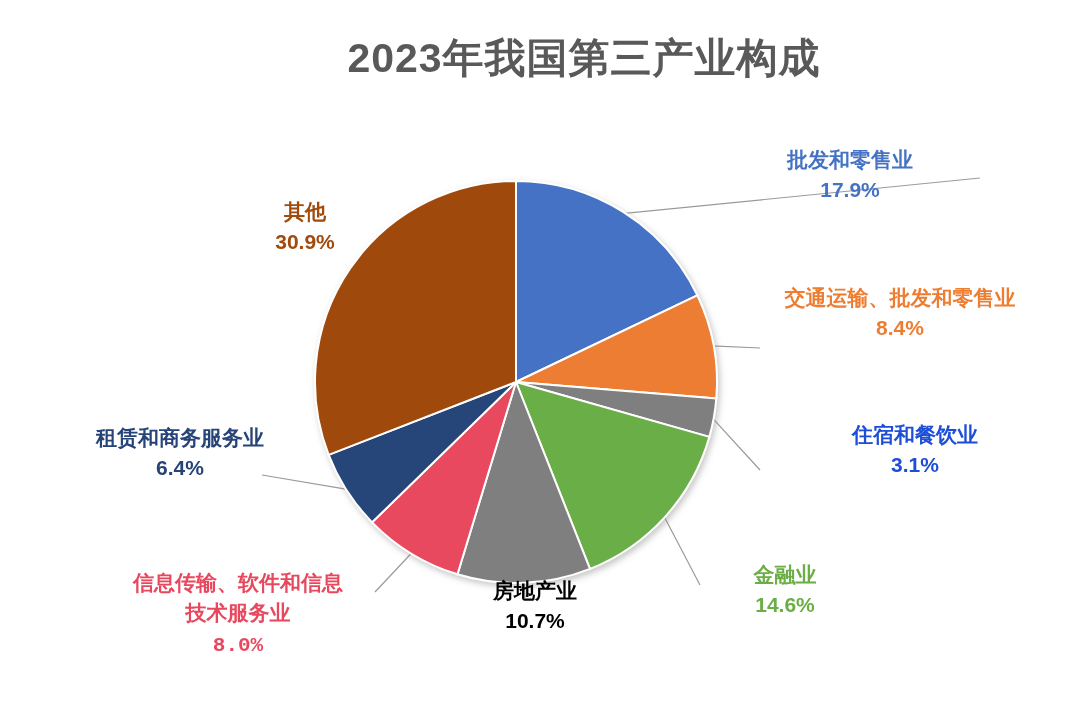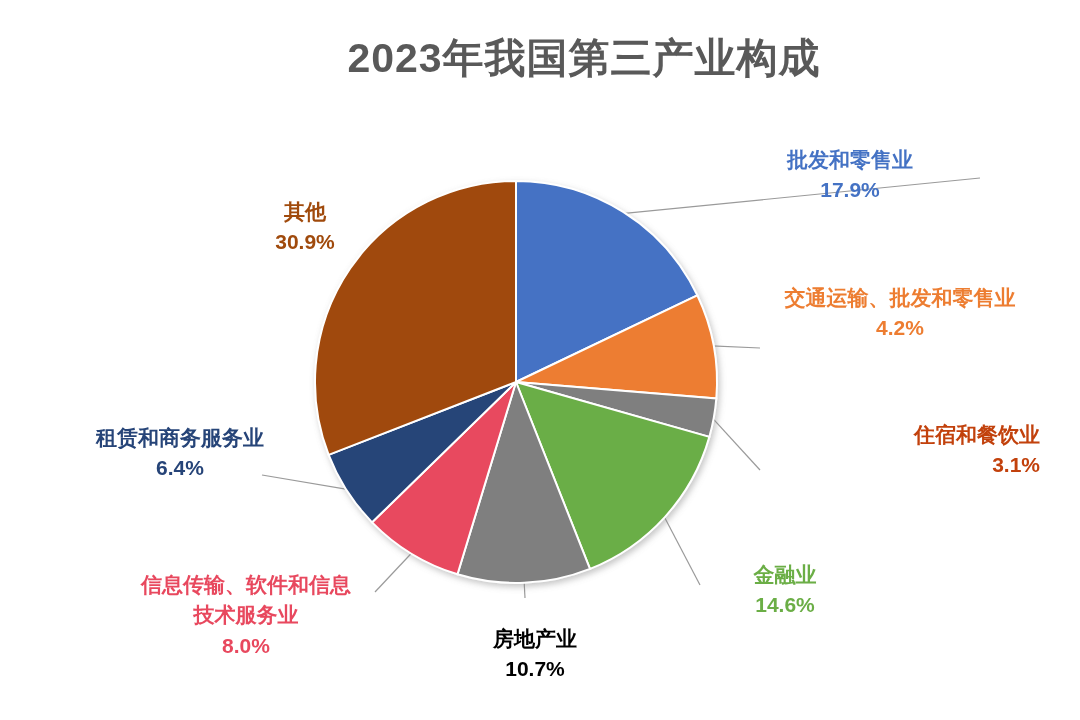--- a/index.html
+++ b/index.html
@@ -86,39 +86,39 @@
       </g>
   </svg>
 
   <div class="slice-label align-center" style="left: 700px; top: 145px; width: 300px; color: rgb(68, 114, 196);">
     <span class="lbl-name">批发和零售业</span>
     <span class="lbl-value">17.9%</span>
   </div>
 
   <div class="slice-label align-center" style="left: 740px; top: 283px; width: 320px; color: rgb(237, 125, 49);">
     <span class="lbl-name">交通运输、批发和零售业</span>
-    <span class="lbl-value">4.2%</span>
+    <span class="lbl-value">8.4%</span>
   </div>
 
-  <div class="slice-label align-center" style="left: 790px; top: 420px; width: 250px; color: #c2410c; text-align: right;">
+  <div class="slice-label align-center" style="left: 790px; top: 420px; width: 250px; color: #1d4ed8;">
     <span class="lbl-name">住宿和餐饮业</span>
     <span class="lbl-value">3.1%</span>
   </div>
 
   <div class="slice-label align-center" style="left: 690px; top: 560px; width: 190px; color: rgb(107, 174, 70); text-align: center;">
     <span class="lbl-name">金融业</span>
     <span class="lbl-value">14.6%</span>
   </div>
 
-  <div class="slice-label align-center" style="left: 420px; top: 624px; width: 230px; color: rgb(0, 0, 0);">
+  <div class="slice-label align-center" style="left: 420px; top: 576px; width: 230px; color: rgb(0, 0, 0);">
     <span class="lbl-name">房地产业</span>
     <span class="lbl-value">10.7%</span>
   </div>
 
-  <div class="slice-label align-center" style="left: 96px; top: 570px; width: 300px; color: rgb(232, 72, 94);">
+  <div class="slice-label align-center" style="left: 88px; top: 570px; width: 300px; color: rgb(232, 72, 94); font-family: Liberation Mono, monospace;">
     <span class="lbl-name">信息传输、软件和信息</span>
     <span class="lbl-name2">技术服务业</span>
     <span class="lbl-value">8.0%</span>
   </div>
 
   <div class="slice-label align-center" style="left: 45px; top: 423px; width: 270px; color: rgb(38, 68, 120);">
     <span class="lbl-name">租赁和商务服务业</span>
     <span class="lbl-value">6.4%</span>
   </div>
 

